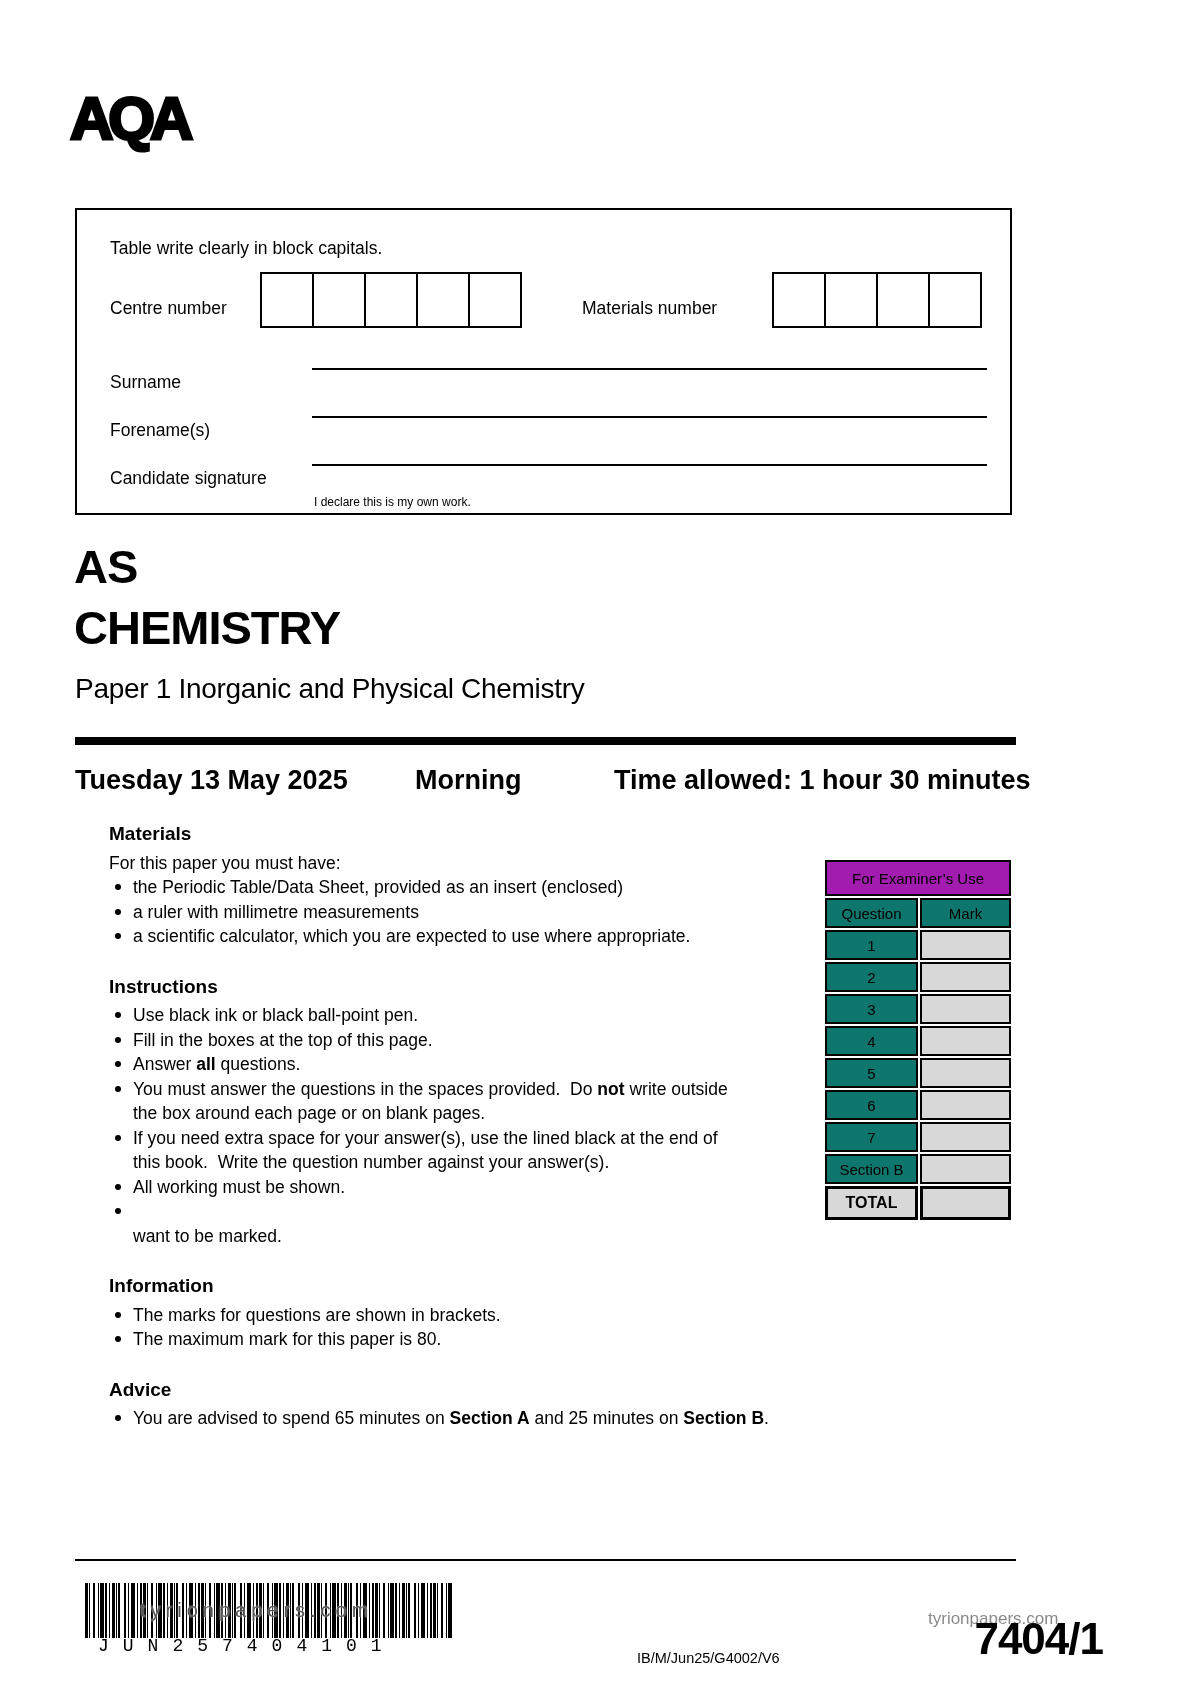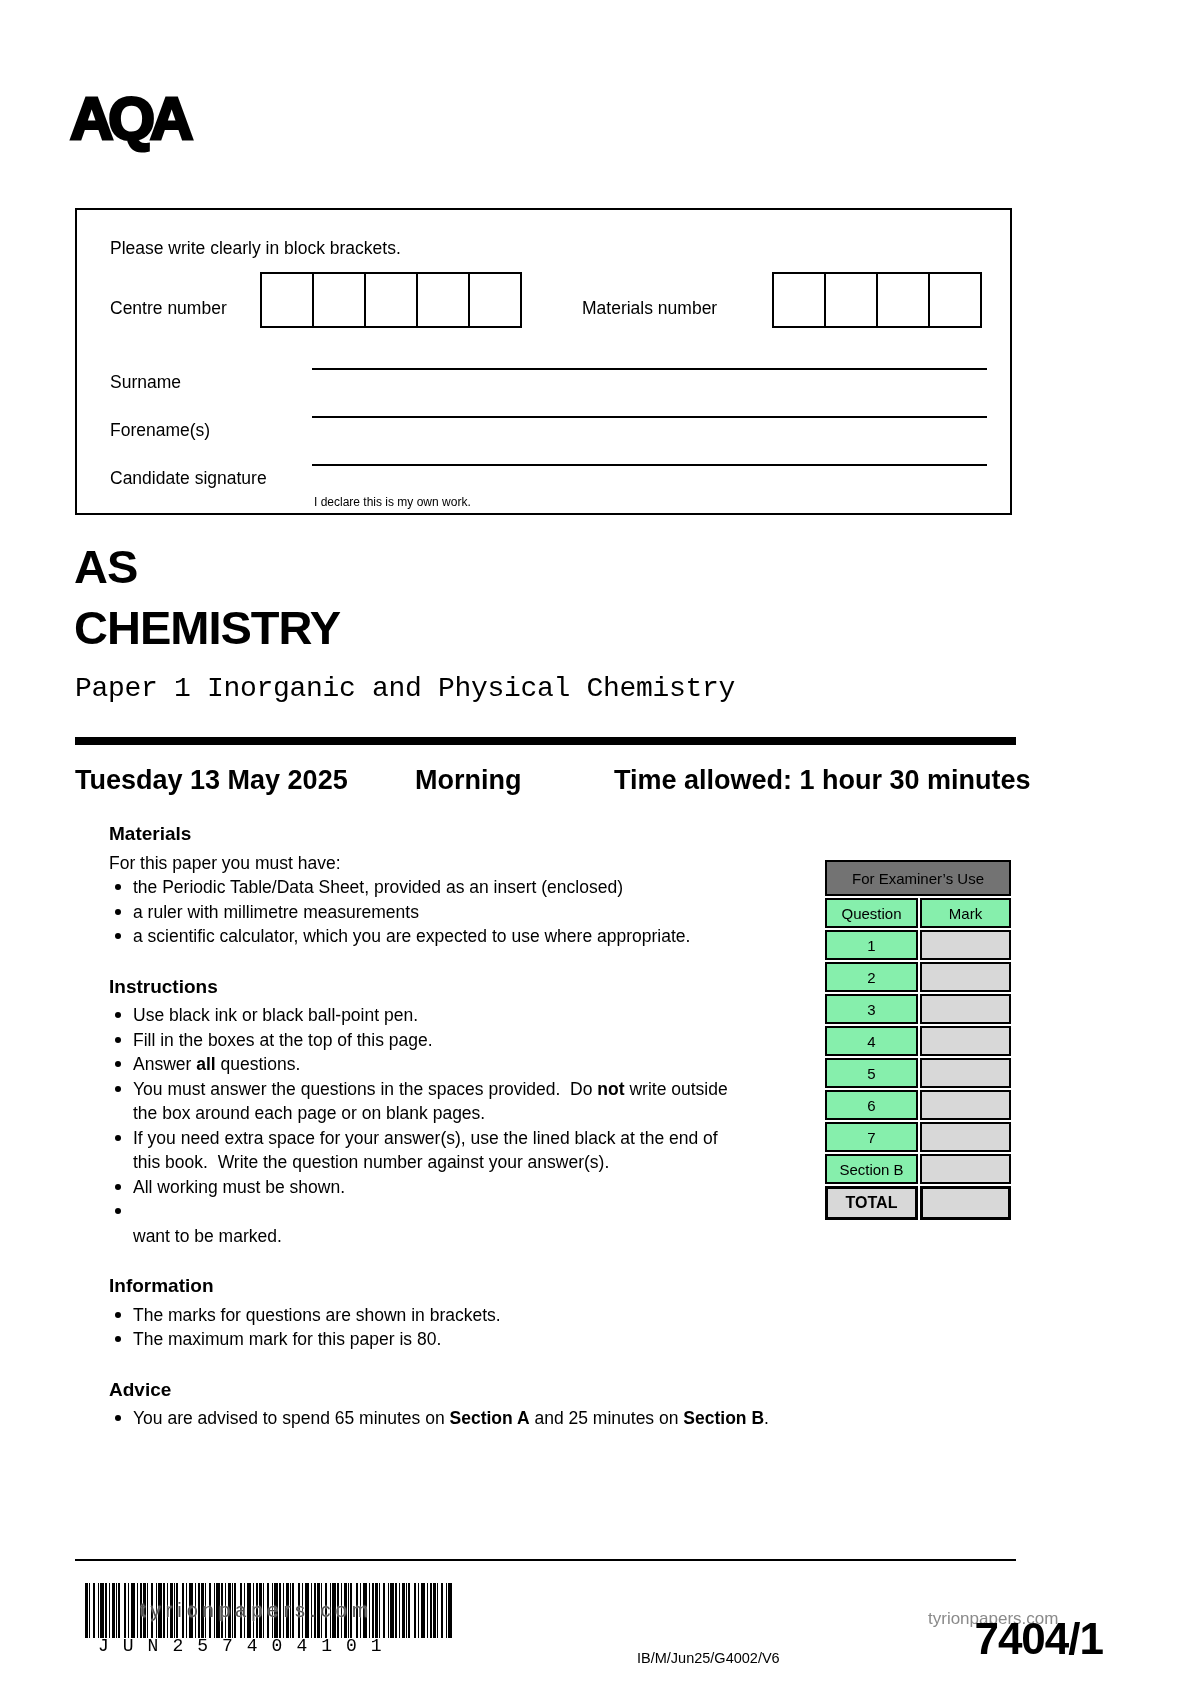--- a/index.html
+++ b/index.html
@@ -41,21 +41,21 @@
   .l1 { top:158px; } .l2 { top:206px; } .l3 { top:254px; }
   .declare { position:absolute; left:237px; top:285px; font-size:12px; }
 
   
   .main-title {
     position:absolute; left:74px; top:536px;
     font-size:47px; font-weight:700; letter-spacing:-1px; line-height:61px;
   }
   .paper-title {
     position:absolute; left:75px; top:673px;
-    font-size:28px; font-weight:400; letter-spacing:-0.3px;font-family:Liberation Mono, monospace;
+    font-size:28px; font-weight:400; letter-spacing:-0.3px;
   }
   .thick-rule { position:absolute; left:75px; top:737px; width:941px; height:8px; background:#000; }
 
   .session { position:absolute; left:0; top:765px; width:1191px; height:36px; font-size:27px; font-weight:700; }
   .session .date { position:absolute; left:75px; }
   .session .ampm { position:absolute; left:415px; }
   .session .time { position:absolute; left:614px; }
 
   
   .leftcol { position:absolute; left:75px; top:822px; width:762px; font-size:17.5px; }
@@ -72,25 +72,25 @@
   .b { font-weight:700; }
 
   
   .examiner {
     position:absolute; left:825px; top:860px;
     display:grid; grid-template-columns:93px 91px;
     grid-auto-rows:auto; column-gap:2px; row-gap:2px;
     font-size:15px;
   }
   .examiner .c {
-    border:2px solid #000; background:#86efac;
+    border:2px solid #000; background:#0f766e;
     display:flex; align-items:center; justify-content:center;
     height:30px;
   }
-  .examiner .title { grid-column:1 / 3; background:#737373; height:36px; }
+  .examiner .title { grid-column:1 / 3; background:#a21caf; height:36px; }
   .examiner .mark { background:#d8d8d8; }
   .examiner .tot { background:#d8d8d8; font-weight:700; font-size:16px; border-width:3px; height:34px; }
 
   
   .foot-rule { position:absolute; left:75px; top:1559px; width:941px; height:2px; background:#000; }
   .barcode { position:absolute; left:85px; top:1583px; height:55px; display:flex; align-items:stretch; }
   .barcode .bar { background:#000; height:55px; flex:none; }
   .barcode-label {
     position:absolute; left:98px; top:1636px; font-size:18px;
     letter-spacing:14px; font-family:"Liberation Mono", monospace; font-weight:400;
@@ -104,21 +104,21 @@
   .paper-code { position:absolute; right:88px; top:1614px; font-size:44px; font-weight:700; letter-spacing:-1px; }
 </style>
 </head>
 <body>
 
 <div class="page">
 
   <div class="logo">AQA</div>
 
   <div class="cand-box">
-    <div class="instr">Please write clearly in block brackets.</div>
+    <div class="instr">Table write clearly in block capitals.</div>
 
     <div class="lbl centre-lbl">Centre number</div>
     <div class="boxrow centre">
         <div class="cell"></div>
         <div class="cell"></div>
         <div class="cell"></div>
         <div class="cell"></div>
         <div class="cell"></div>
       </div>
 

